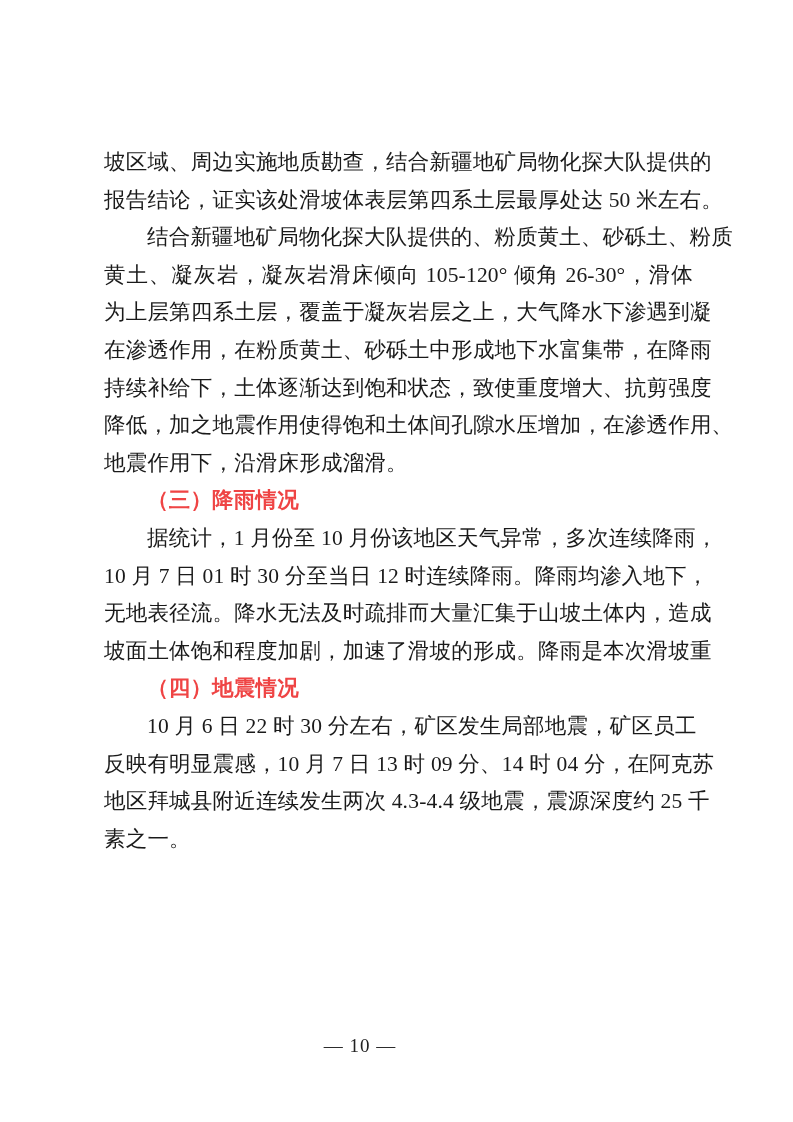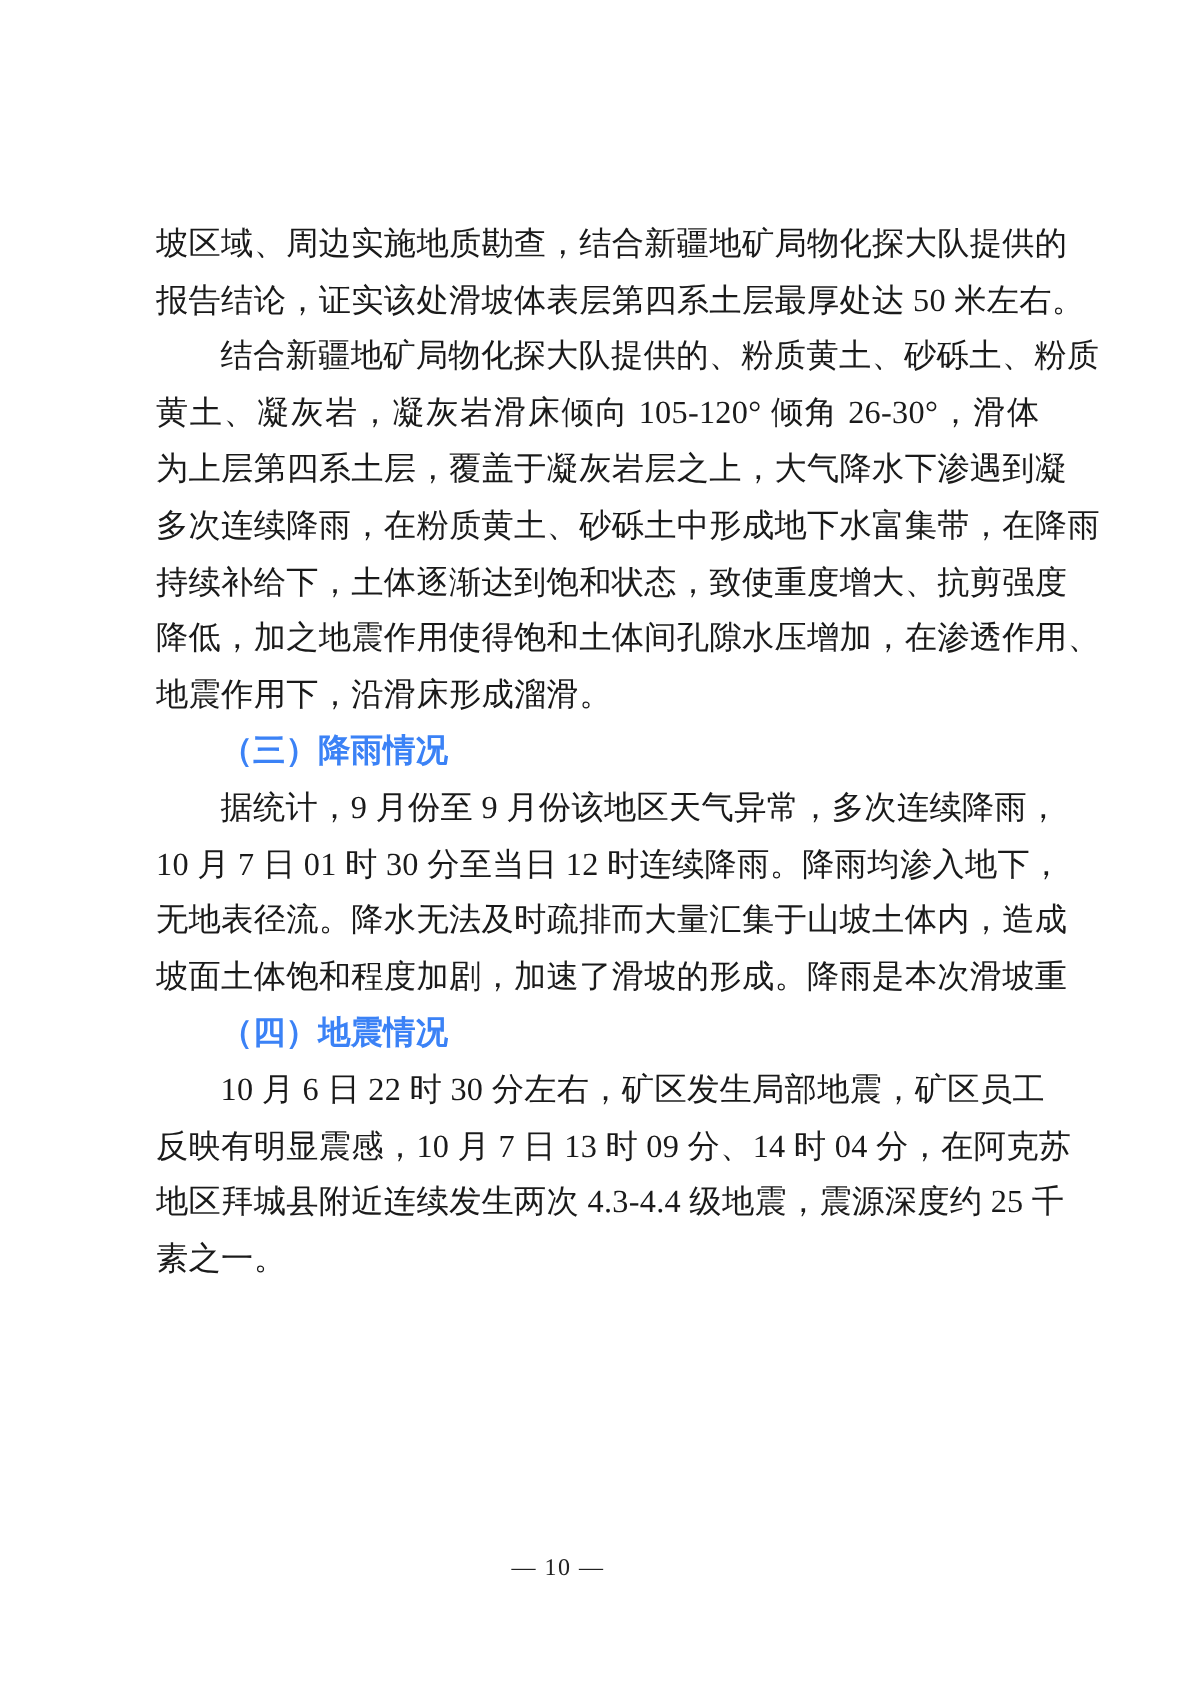--- a/index.html
+++ b/index.html
@@ -36,51 +36,50 @@
   .line.last {
     text-align: center;
     text-align-last: left;
   }
   .line.indent { text-indent: 43px; }
   .line.heading {
     font-weight: 700;
     text-align: center;
     text-align-last: left;
     text-indent: 43px;
-    color: #3b82f6;
+    color: #ef4444;
   }
   .page-number {
     position: absolute;
     top: 1034px;
     left: 0;
     width: 720px;
     text-align: center;
-    font-size: 16px;
+    font-size: 19px;
     line-height: 24px;
     color: #222222;
     letter-spacing: 1px;
-    padding-left: 12px;
   }
 </style>
 </head>
 <body>
 
 <div class="page">
   <div class="content">
     <div class="line">坡区域、周边实施地质勘查，结合新疆地矿局物化探大队提供的</div>
     <div class="line">报告结论，证实该处滑坡体表层第四系土层最厚处达 50 米左右。</div>
     <div class="line indent">结合新疆地矿局物化探大队提供的、粉质黄土、砂砾土、粉质</div>
     <div class="line">黄土、凝灰岩，凝灰岩滑床倾向 105-120° 倾角 26-30°，滑体</div>
     <div class="line">为上层第四系土层，覆盖于凝灰岩层之上，大气降水下渗遇到凝</div>
-    <div class="line">多次连续降雨，在粉质黄土、砂砾土中形成地下水富集带，在降雨</div>
+    <div class="line">在渗透作用，在粉质黄土、砂砾土中形成地下水富集带，在降雨</div>
     <div class="line">持续补给下，土体逐渐达到饱和状态，致使重度增大、抗剪强度</div>
     <div class="line">降低，加之地震作用使得饱和土体间孔隙水压增加，在渗透作用、</div>
     <div class="line last">地震作用下，沿滑床形成溜滑。</div>
     <div class="line heading">（三）降雨情况</div>
-    <div class="line indent">据统计，9 月份至 9 月份该地区天气异常，多次连续降雨，</div>
+    <div class="line indent">据统计，1 月份至 10 月份该地区天气异常，多次连续降雨，</div>
     <div class="line">10 月 7 日 01 时 30 分至当日 12 时连续降雨。降雨均渗入地下，</div>
     <div class="line">无地表径流。降水无法及时疏排而大量汇集于山坡土体内，造成</div>
     <div class="line">坡面土体饱和程度加剧，加速了滑坡的形成。降雨是本次滑坡重</div>
     <div class="line heading">（四）地震情况</div>
     <div class="line indent">10 月 6 日 22 时 30 分左右，矿区发生局部地震，矿区员工</div>
     <div class="line">反映有明显震感，10 月 7 日 13 时 09 分、14 时 04 分，在阿克苏</div>
     <div class="line">地区拜城县附近连续发生两次 4.3-4.4 级地震，震源深度约 25 千</div>
     <div class="line last">素之一。</div>
   </div>
   <div class="page-number">— 10 —</div>

